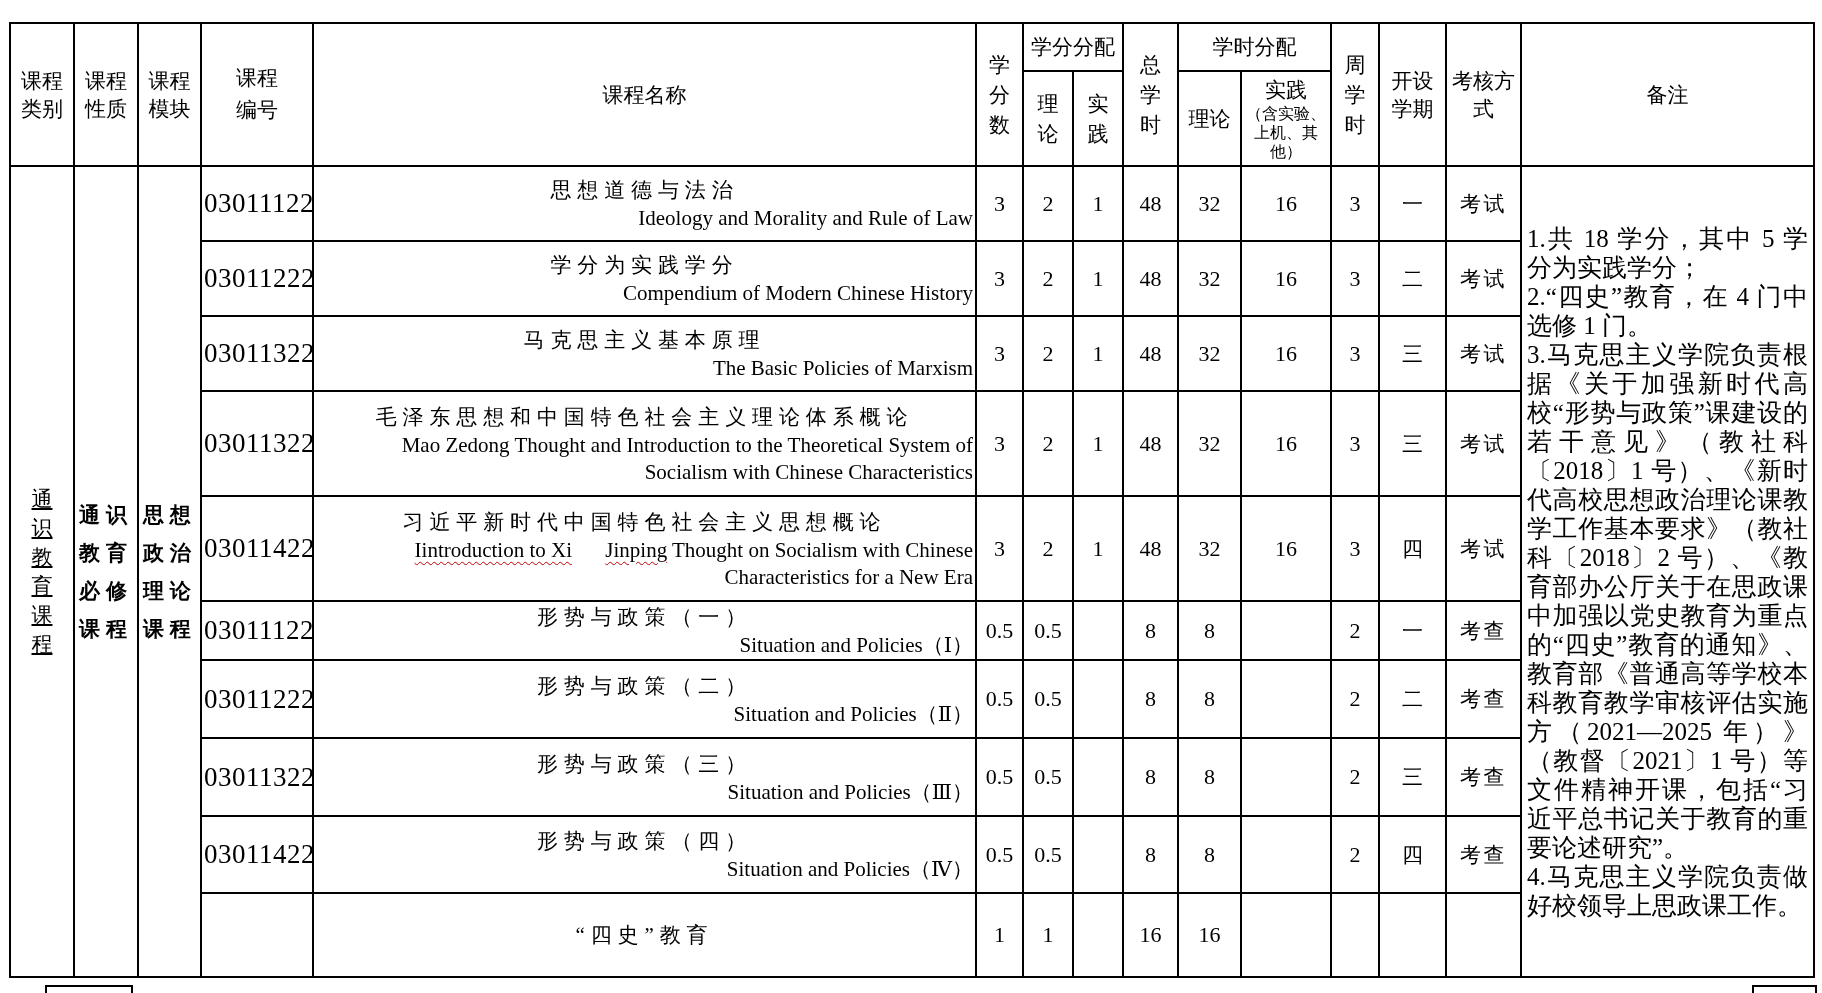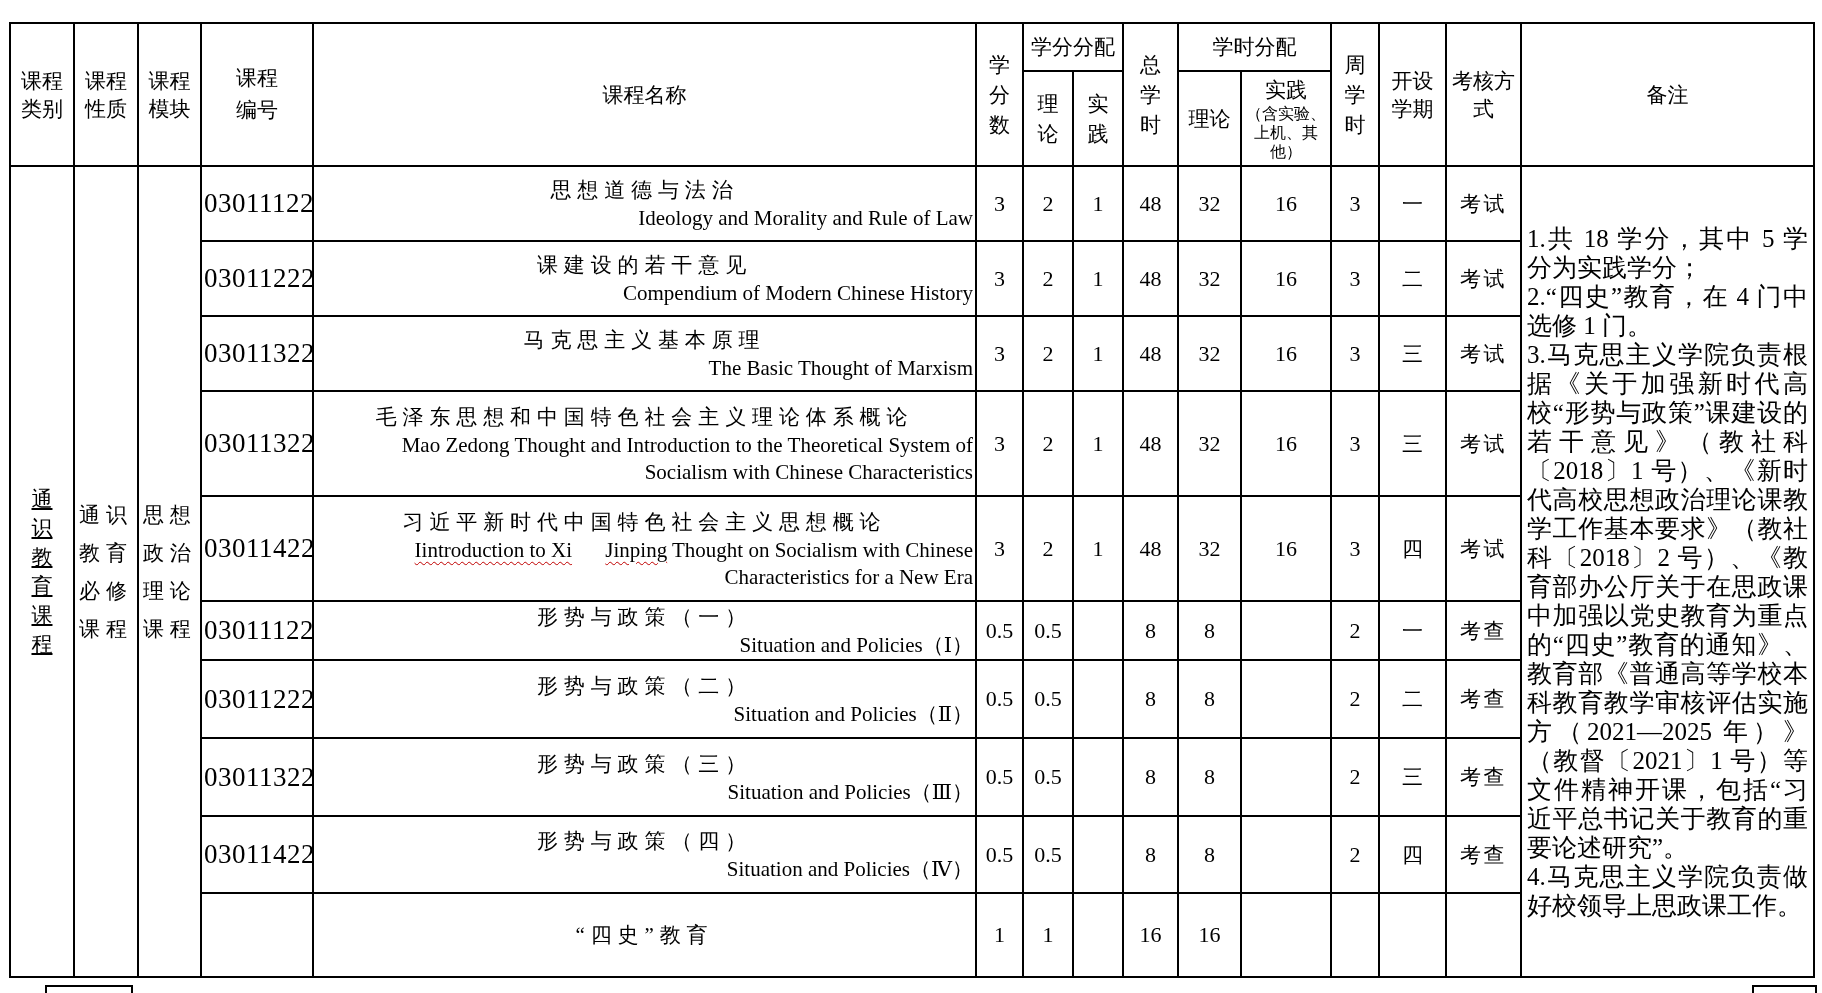--- a/index.html
+++ b/index.html
@@ -22,21 +22,21 @@
     font-weight:normal; font-size:21px;
     overflow:hidden;
     background:#ffffff;
   }
   tr.hrow-a { height:48px; }
   tr.hrow-b { height:95px; }
 
   
   .stack1 { display:inline-block; width:1.15em; word-break:break-all; line-height:29px;text-decoration:underline; }
   
-  .stack2 { display:inline-block; width:2.75em; word-break:break-all; letter-spacing:0.28em; line-height:38px; text-align:center; }
+  .stack2 { display:inline-block; width:2.75em; word-break:break-all; letter-spacing:0.28em; line-height:38px; text-align:center;font-weight:bold; }
   
   .w2 { display:inline-block; width:2.35em; word-break:break-all; line-height:1.5; }
   .hstack { display:inline-block; width:1.15em; word-break:break-all; line-height:30px; }
 
   .subnote { display:block; font-size:16px; line-height:19px; letter-spacing:0; }
 
   .code-cell { font-size:27px; letter-spacing:0.5px; }
   .num-cell  { font-size:22px; }
   .name-zh { letter-spacing:0.28em; line-height:30px; }
   .name-en { letter-spacing:0; line-height:27px; font-size:21px;text-align:right; }
@@ -128,38 +128,38 @@
           <td rowspan="10" class="remarks-cell">
             <p>1.共 18 学分，其中 5 学分为实践学分；</p>
             <p>2.“四史”教育，在 4 门中选修 1 门。</p>
             <p>3.马克思主义学院负责根据《关于加强新时代高校“形势与政策”课建设的若干意见》（教社科〔2018〕1 号）、《新时代高校思想政治理论课教学工作基本要求》（教社科〔2018〕2 号）、《教育部办公厅关于在思政课中加强以党史教育为重点的“四史”教育的通知》、教育部《普通高等学校本科教育教学审核评估实施方（2021—2025 年）》（教督〔2021〕1 号）等文件精神开课，包括“习近平总书记关于教育的重要论述研究”。</p>
             <p>4.马克思主义学院负责做好校领导上思政课工作。</p>
           </td>
         </tr>
         <tr style="height: 75px;">
           <td class="code-cell">0301122202</td>
           <td>
-            <div class="name-zh">课建设的若干意见</div>
+            <div class="name-zh">学分为实践学分</div>
             <div class="name-en">Compendium of Modern Chinese History</div>
           </td>
           <td class="num-cell">3</td>
           <td class="num-cell">2</td>
           <td class="num-cell">1</td>
           <td class="num-cell">48</td>
           <td class="num-cell">32</td>
           <td class="num-cell">16</td>
           <td class="num-cell">3</td>
           <td class="sem-cell">二</td>
           <td class="assess-cell">考试</td>
         </tr>
         <tr style="height: 75px;">
           <td class="code-cell">0301132203</td>
           <td>
             <div class="name-zh">马克思主义基本原理</div>
-            <div class="name-en">The Basic Thought of Marxism</div>
+            <div class="name-en">The Basic Policies of Marxism</div>
           </td>
           <td class="num-cell">3</td>
           <td class="num-cell">2</td>
           <td class="num-cell">1</td>
           <td class="num-cell">48</td>
           <td class="num-cell">32</td>
           <td class="num-cell">16</td>
           <td class="num-cell">3</td>
           <td class="sem-cell">三</td>
           <td class="assess-cell">考试</td>

